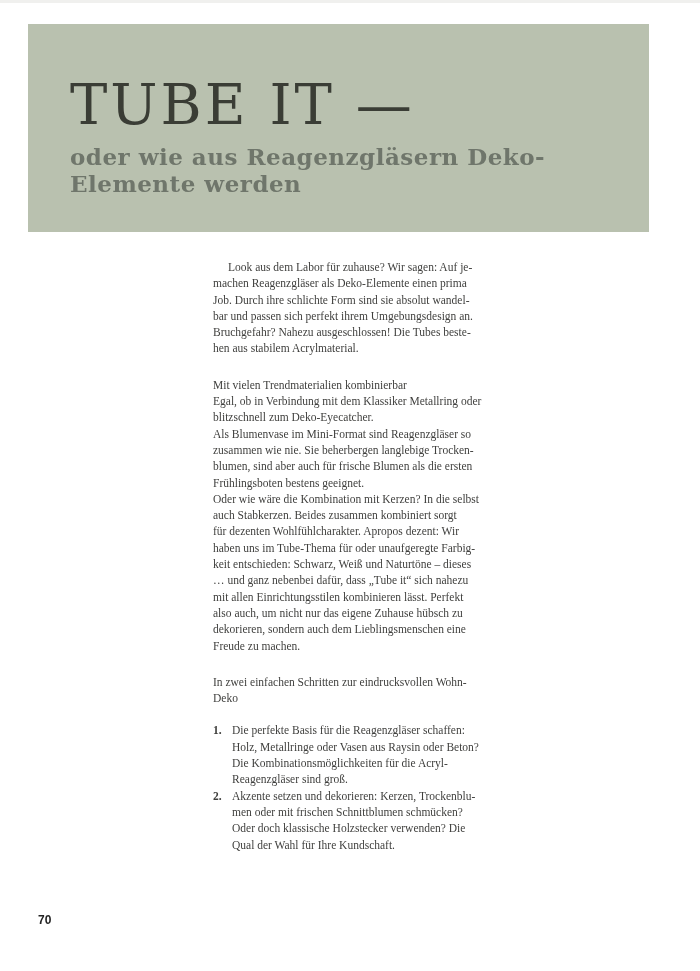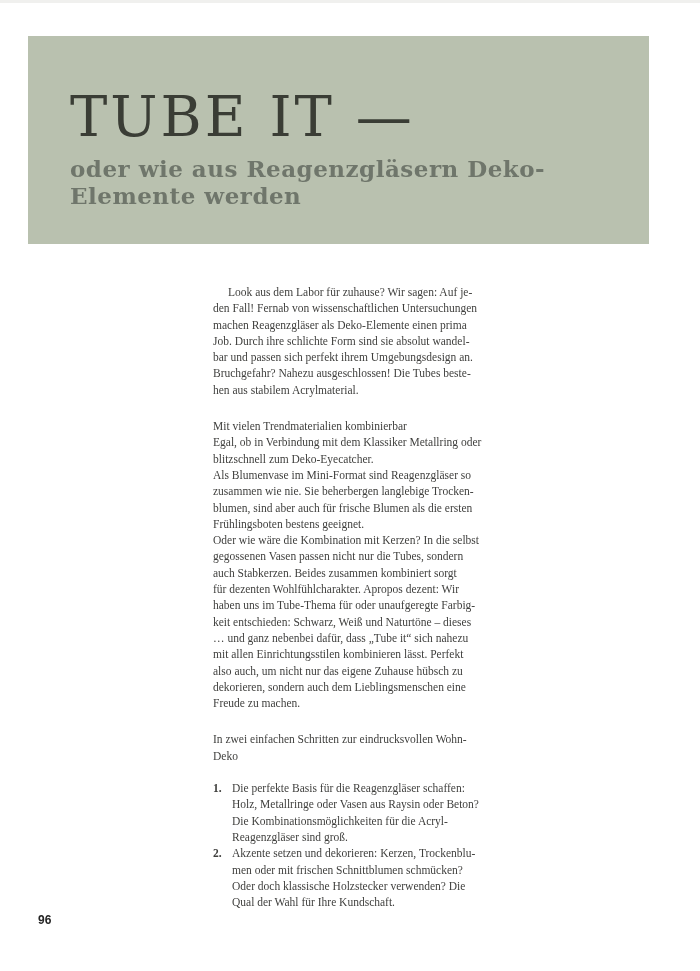--- a/index.html
+++ b/index.html
@@ -18,21 +18,21 @@
   .top-scan-edge {
     position: absolute;
     left: 0; top: 0;
     width: 700px; height: 3px;
     background: #f0f0ee;
   }
   
   .banner {
     position: absolute;
     left: 28px;
-    top: 36px;
+    top: 24px;
     width: 621px;
     height: 208px;
     background: var(--banner-bg, #b9c1af);
     box-sizing: border-box;
     padding: 50px 0 4px 42px;
   }
   .banner .title {
     margin: 0;
     font-family: "DejaVu Serif", serif;
     font-weight: 200;
@@ -55,21 +55,21 @@
     position: absolute;
     left: 213px;
     top: 259px;
     width: 285px;
     font-size: 11.5px;
     line-height: 16.3px;
   }
   .para { margin: 0 0 20px 0; }
   .para.tight { margin-bottom: 16px; }
   .line { white-space: nowrap; }
-  .para.indent-first .line:first-child { text-indent: 15px; margin-top: 25px; }
+  .para.indent-first .line:first-child { text-indent: 15px; }
   
   .steps {
     margin: 0;
     padding: 0;
     list-style: none;
   }
   .step {
     position: relative;
     padding-left: 19px;
   }
@@ -96,37 +96,35 @@
 <div class="top-scan-edge"></div>
 
 <header class="banner">
   <h1 class="title">TUBE IT —</h1>
   <p class="subtitle">oder wie aus Reagenzgläsern Deko-Elemente werden</p>
 </header>
 
 <main class="article">
   <div class="para indent-first">
       <div class="line">Look aus dem Labor für zuhause? Wir sagen: Auf je-</div>
-      <div class="line">den Fall! Fernab von wissenschaftlichen Untersuchungen</div>
       <div class="line">machen Reagenzgläser als Deko-Elemente einen prima</div>
       <div class="line">Job. Durch ihre schlichte Form sind sie absolut wandel-</div>
       <div class="line">bar und passen sich perfekt ihrem Umgebungsdesign an.</div>
       <div class="line">Bruchgefahr? Nahezu ausgeschlossen! Die Tubes beste-</div>
       <div class="line">hen aus stabilem Acrylmaterial.</div>
     </div>
   <div class="para">
       <div class="line">Mit vielen Trendmaterialien kombinierbar</div>
       <div class="line">Egal, ob in Verbindung mit dem Klassiker Metallring oder</div>
       <div class="line">blitzschnell zum Deko-Eyecatcher.</div>
       <div class="line">Als Blumenvase im Mini-Format sind Reagenzgläser so</div>
       <div class="line">zusammen wie nie. Sie beherbergen langlebige Trocken-</div>
       <div class="line">blumen, sind aber auch für frische Blumen als die ersten</div>
       <div class="line">Frühlingsboten bestens geeignet.</div>
       <div class="line">Oder wie wäre die Kombination mit Kerzen? In die selbst</div>
-      <div class="line">gegossenen Vasen passen nicht nur die Tubes, sondern</div>
       <div class="line">auch Stabkerzen. Beides zusammen kombiniert sorgt</div>
       <div class="line">für dezenten Wohlfühlcharakter. Apropos dezent: Wir</div>
       <div class="line">haben uns im Tube-Thema für oder unaufgeregte Farbig-</div>
       <div class="line">keit entschieden: Schwarz, Weiß und Naturtöne – dieses</div>
       <div class="line">… und ganz nebenbei dafür, dass „Tube it“ sich nahezu</div>
       <div class="line">mit allen Einrichtungsstilen kombinieren lässt. Perfekt</div>
       <div class="line">also auch, um nicht nur das eigene Zuhause hübsch zu</div>
       <div class="line">dekorieren, sondern auch dem Lieblingsmenschen eine</div>
       <div class="line">Freude zu machen.</div>
     </div>
@@ -150,14 +148,14 @@
           <div class="line">Akzente setzen und dekorieren: Kerzen, Trockenblu-</div>
           <div class="line">men oder mit frischen Schnittblumen schmücken?</div>
           <div class="line">Oder doch klassische Holzstecker verwenden? Die</div>
           <div class="line">Qual der Wahl für Ihre Kundschaft.</div>
         </div>
     </li>
   </ol>
 </main>
 
 <footer>
-  <span class="page-number">96</span>
+  <span class="page-number">70</span>
 </footer>
 
 </body></html>

